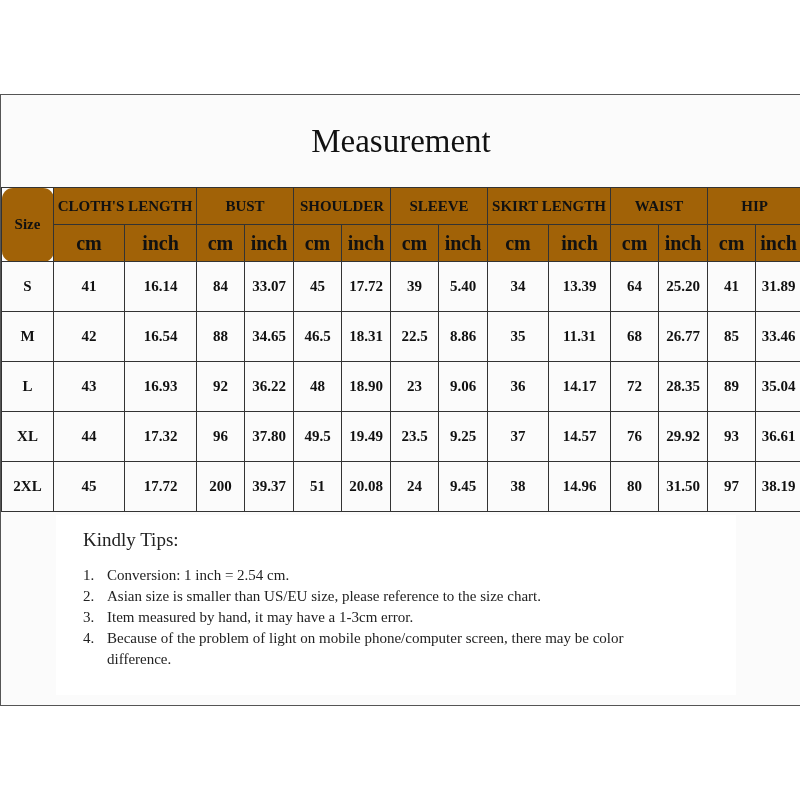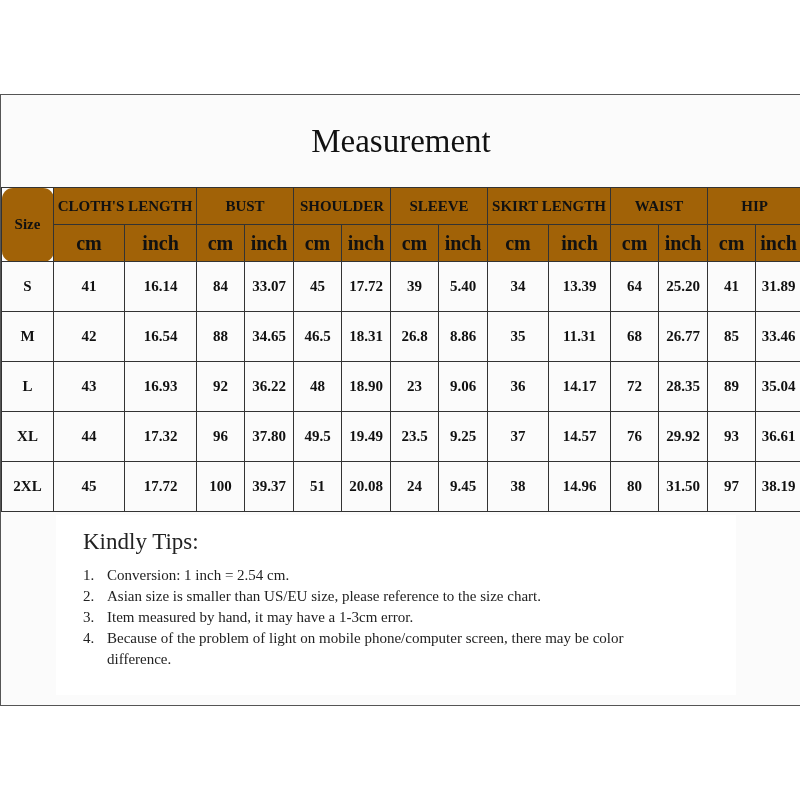--- a/index.html
+++ b/index.html
@@ -7,21 +7,21 @@
   .frame { position:absolute; left:0; top:94px; width:798px; height:610px; border:1px solid #555; border-right:none; background:#fbfbfb;padding-left:12px; }
   .title { position:absolute; left:0; top:0; width:800px; height:93px; display:flex; align-items:center; justify-content:center; font-size:33px; color:#111; }
   table.chart { position:absolute; left:0; top:92px; width:800px; border-collapse:collapse; table-layout:fixed; }
   table.chart td, table.chart th { border:1.5px solid #333; text-align:center; font-weight:bold; color:#111; padding:0; font-size:15px; }
   table.chart thead th { background:#a16207; }
   tr.h1 th { height:36px; font-size:15px; }
   tr.h2 th { height:36px; font-size:20px; }
   tbody tr td { height:49px; background:#fbfbfb; font-size:15.5px; }
   th.size { font-size:14px;border-radius:11px; }
   .tips { position:absolute; left:55px; top:420px; width:680px; height:180px; background:#ffffff; }
-  .tips-title { position:absolute; left:27px; top:14px; font-size:23px; color:#222; }
+  .tips-title { position:absolute; left:27px; top:14px; font-size:19px; color:#222; }
   ol.tips-list { position:absolute; left:27px; top:50px; margin:0; padding:0; list-style:none; font-size:15px; color:#222; line-height:21px; }
   ol.tips-list li { display:flex; }
   ol.tips-list .num { width:24px; flex:none; }
   ol.tips-list .txt { width:560px; }
 </style>
 </head>
 <body>
 
 <div class="frame">
   <div class="title">Measurement</div>
@@ -91,21 +91,21 @@
           <td>31.89</td>
       </tr>
       <tr>
         <td>M</td>
         <td>42</td>
           <td>16.54</td>
         <td>88</td>
           <td>34.65</td>
         <td>46.5</td>
           <td>18.31</td>
-        <td>26.8</td>
+        <td>22.5</td>
           <td>8.86</td>
         <td>35</td>
           <td>11.31</td>
         <td>68</td>
           <td>26.77</td>
         <td>85</td>
           <td>33.46</td>
       </tr>
       <tr>
         <td>L</td>
@@ -138,21 +138,21 @@
           <td>14.57</td>
         <td>76</td>
           <td>29.92</td>
         <td>93</td>
           <td>36.61</td>
       </tr>
       <tr>
         <td>2XL</td>
         <td>45</td>
           <td>17.72</td>
-        <td>100</td>
+        <td>200</td>
           <td>39.37</td>
         <td>51</td>
           <td>20.08</td>
         <td>24</td>
           <td>9.45</td>
         <td>38</td>
           <td>14.96</td>
         <td>80</td>
           <td>31.50</td>
         <td>97</td>

